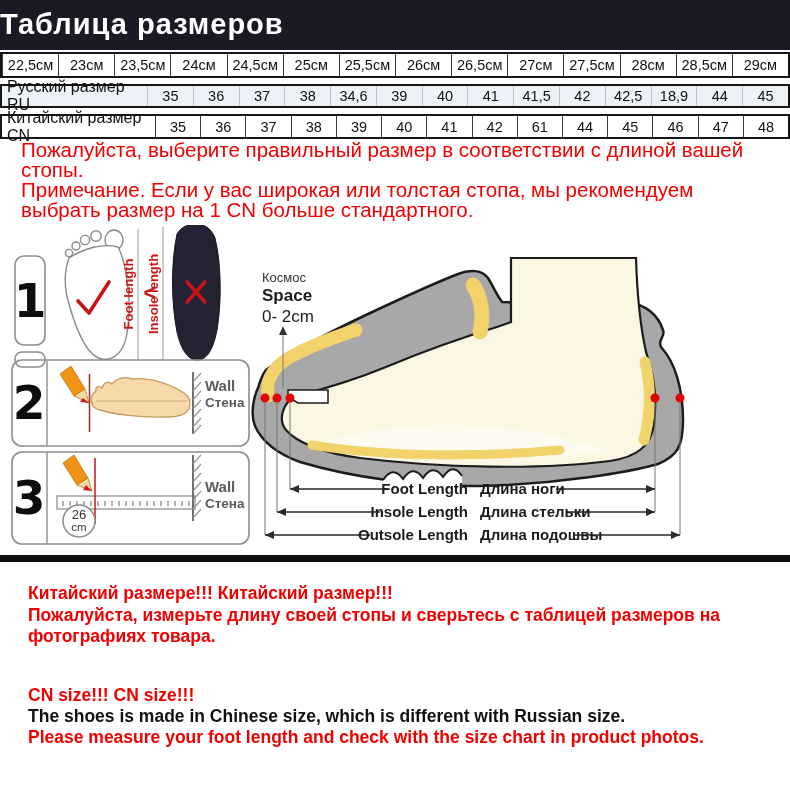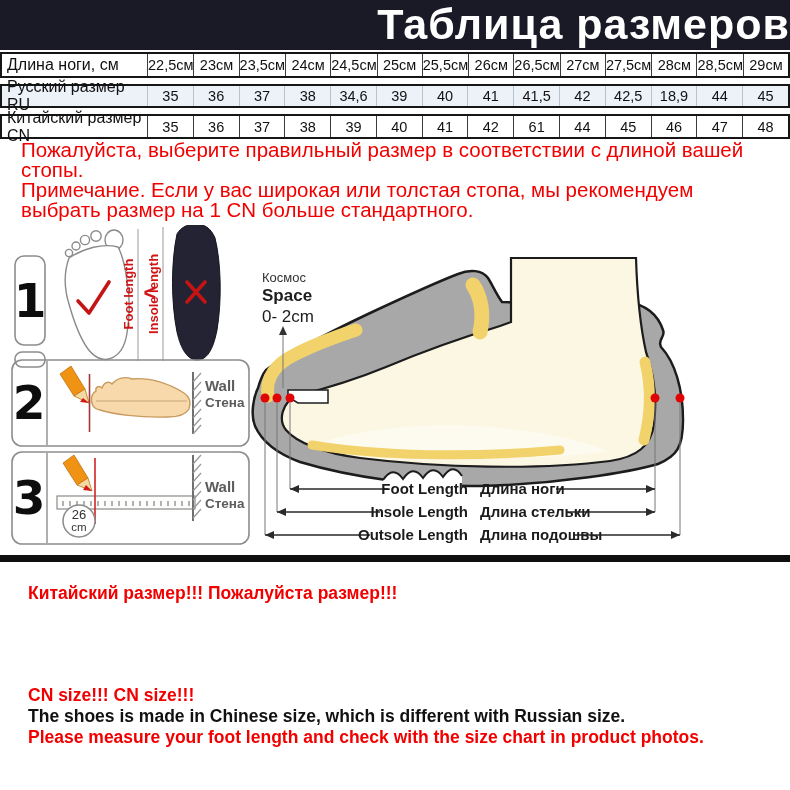--- a/index.html
+++ b/index.html
@@ -1,36 +1,36 @@
 <!DOCTYPE html>
 <html><head>
 <meta charset="utf-8">
 <style>
   html,body{margin:0;padding:0;background:#fff;}
   .page{position:relative;width:790px;height:790px;background:#fff;overflow:hidden;
         font-family:"Liberation Sans",sans-serif;}
 
   
   .band{position:absolute;left:0;top:0;width:790px;height:50px;background:#1a1a27;}
-  .band .title{width:100%;text-align:right;color:#fff;font-size:43px;line-height:49px;
+  .band .title{width:100%;text-align:left;color:#fff;font-size:29px;line-height:49px;
                font-weight:600;letter-spacing:1px;}
 
   
   .trow{position:absolute;left:0;width:790px;display:flex;background:#fff;
         border-top:2px solid #161616;border-bottom:2px solid #161616;
         border-left:2px solid #161616;border-right:2px solid #161616;
         box-sizing:border-box;color:#111;}
   .trow .tlabel{width:145px;display:flex;align-items:center;padding-left:5px;
                 font-size:16px;box-sizing:border-box;}
   .trow .tcells{flex:1;display:flex;}
   .trow .cell{flex:1;display:flex;align-items:center;justify-content:center;
               font-size:14.5px;border-left:1px solid var(--sep);text-align:right;}
   .r1{top:52px;height:26px;--sep:#3c3c3c;}
   .r2{top:84px;height:24px;--sep:#b9c3cd;background:#edf1f8;}
-  .r3{top:114px;height:25px;--sep:#3c3c3c;}
+  .r3{top:114px;height:25px;gap:8px;--sep:#3c3c3c;}
 
   
   .notice-top{position:absolute;left:21px;top:140px;width:780px;
               color:#f20000;font-size:20.5px;line-height:20px;font-weight:400;
               white-space:pre-line;}
   .black-bar{position:absolute;left:0;top:555px;width:790px;height:7px;background:#0f0f0f;}
   .notice-block{position:absolute;left:28px;width:740px;font-weight:700;}
   .notice-ru{top:583px;font-size:17.5px;line-height:21.5px;}
   .notice-en{top:685px;font-size:17.5px;line-height:21px;}
   .notice-block p{margin:0;white-space:pre-line;}
@@ -91,21 +91,20 @@
 </head>
 <body>
 
 <div class="page">
 
   <div class="band">
     <div class="title">Таблица размеров</div>
   </div>
 
   <div class="trow r1">
-    <div class="tlabel">Длина ноги, см</div>
     <div class="tcells">
         <div class="cell">22,5см</div>
         <div class="cell">23см</div>
         <div class="cell">23,5см</div>
         <div class="cell">24см</div>
         <div class="cell">24,5см</div>
         <div class="cell">25см</div>
         <div class="cell">25,5см</div>
         <div class="cell">26см</div>
         <div class="cell">26,5см</div>
@@ -256,21 +255,23 @@
     <text class="sp1" x="262" y="282">Космос</text>
     <text class="sp2" x="262" y="301">Space</text>
     <text class="sp3" x="262" y="322">0- 2cm</text>
     <polygon class="arrowhead" points="283,326 279,335 287,335"></polygon>
     <line class="guide" x1="283" y1="335" x2="283" y2="388"></line>
   </svg>
 
   <div class="black-bar"></div>
 
   <div class="notice-block notice-ru">
-    <p class="red">Китайский размер!!! Пожалуйста размер!!!</p>
+    <p class="red">Китайский размере!!! Китайский размер!!!</p>
+    <p class="red">Пожалуйста, измерьте длину своей стопы и сверьтесь с таблицей размеров на
+фотографиях товара.</p>
   </div>
 
   <div class="notice-block notice-en">
     <p class="red">CN size!!!  CN size!!!</p>
     <p class="blk">The shoes is made in Chinese size, which is different with Russian size.</p>
     <p class="red">Please measure your foot length and check with the size chart in product photos.</p>
   </div>
 
 </div>
 

